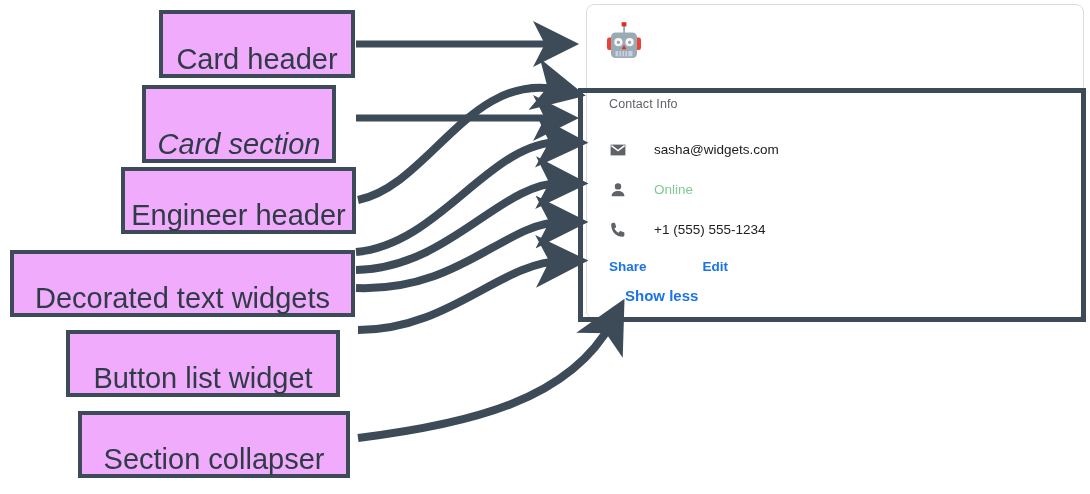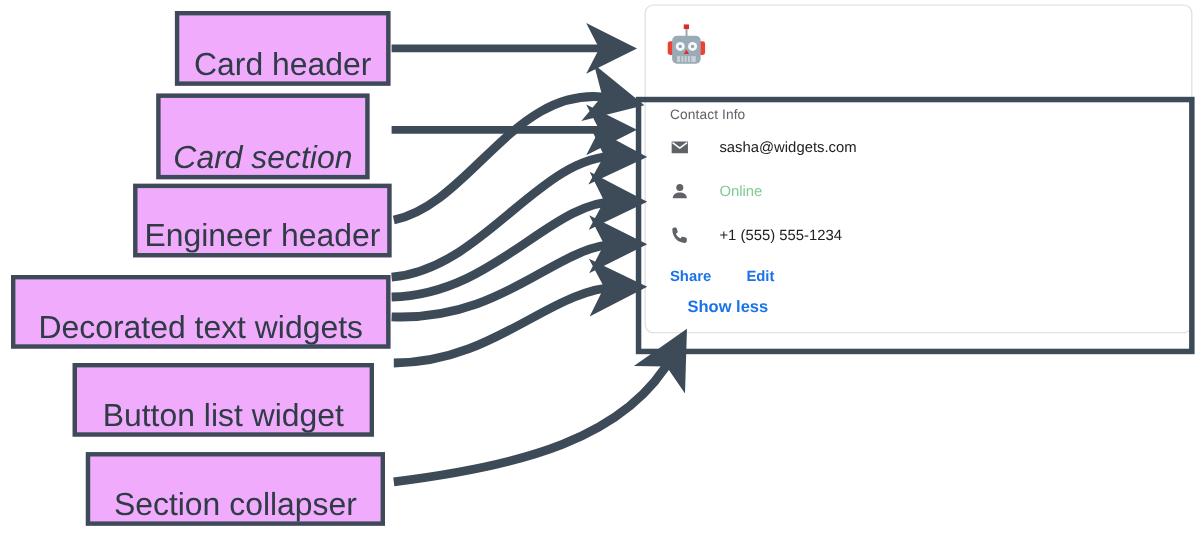--- a/index.html
+++ b/index.html
@@ -96,21 +96,21 @@
     line-height: 1.15;
   }
 
   .card-section {
     padding: 14px 0 12px 0;
   }
   .section-header {
     font-size: 12.5px;
     color: #5f6368;
     padding: 0 0 0 22px;
-    margin-bottom: 8px;
+    margin-bottom: 24px;
     letter-spacing: .1px;
   }
   .text-widget {
     display: flex;
     align-items: center;
     height: 29px;
     padding: 0 0 0 22px;
     margin-bottom: 11px;
   }
   .widget-icon {
@@ -124,21 +124,21 @@
   .widget-text {
     font-size: 13.5px;
     color: #202124;
   }
   .widget-text.status-online { color: #81c995; }
 
   .button-list {
     display: flex;
     align-items: center;
     padding: 0 0 0 22px;
-    gap: 32px;
+    gap: 56px;
     height: 22px;
     margin-bottom: 7px;
   }
   .link-button {
     font-size: 13.5px;
     color: #1a73e8;
     font-weight: bold;
     cursor: pointer;
   }
   .collapser {

